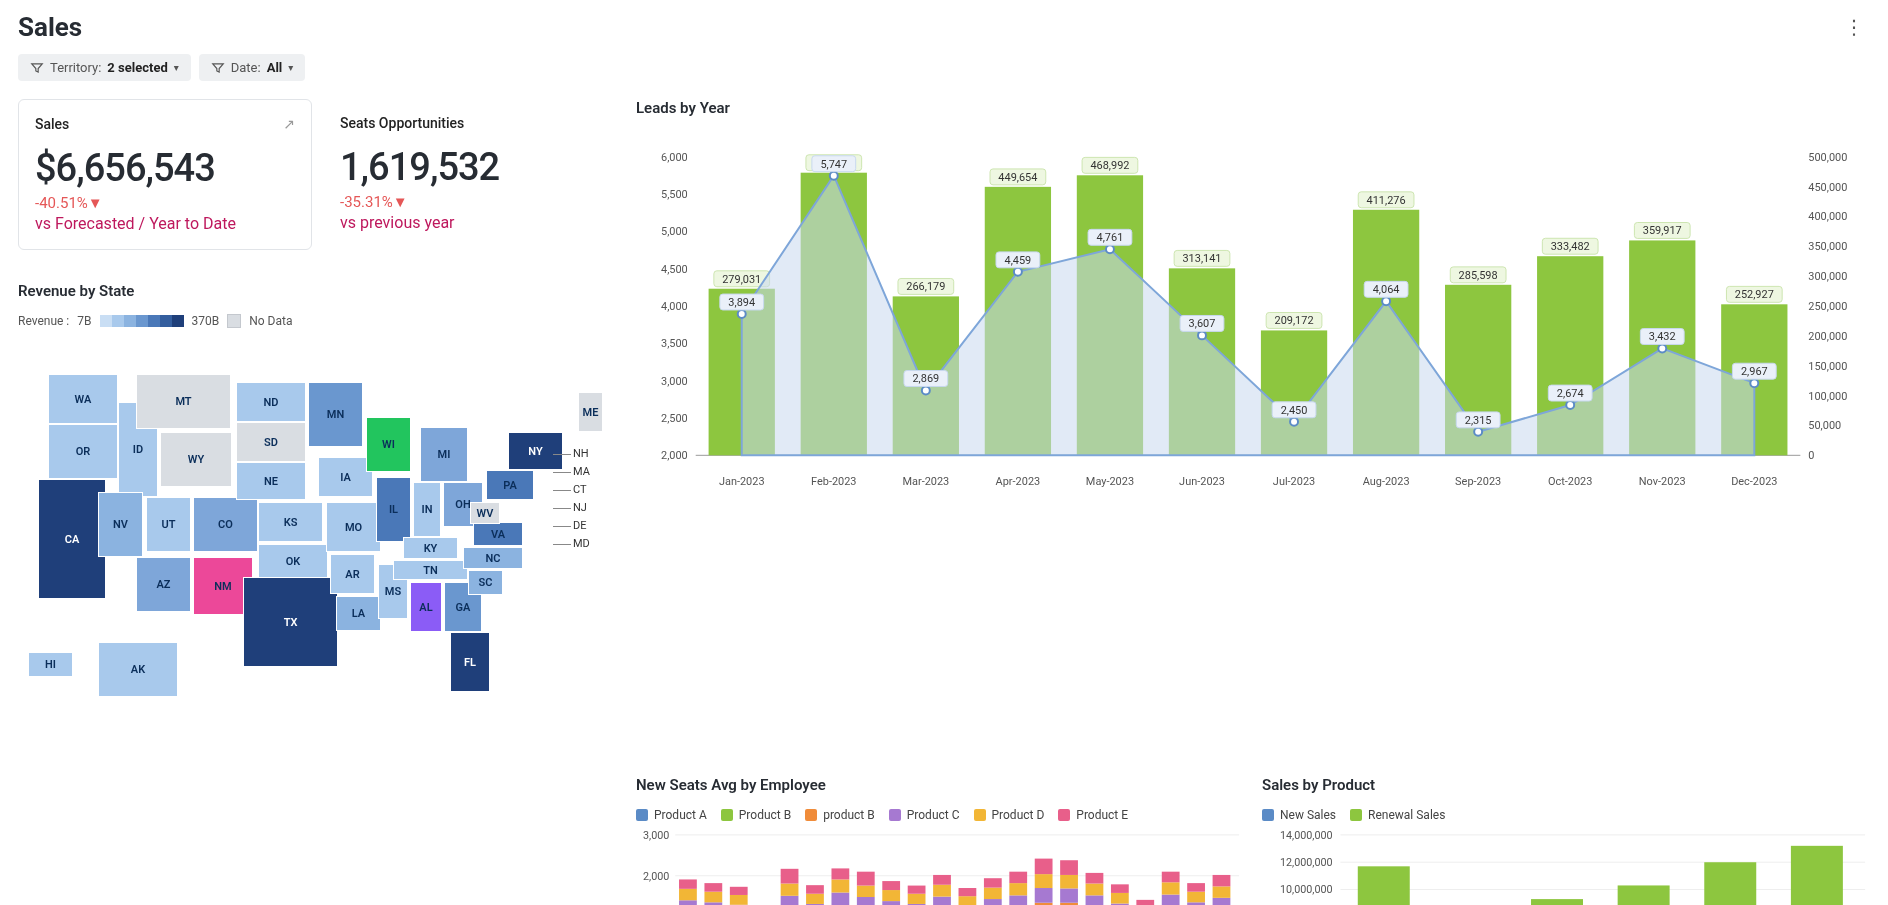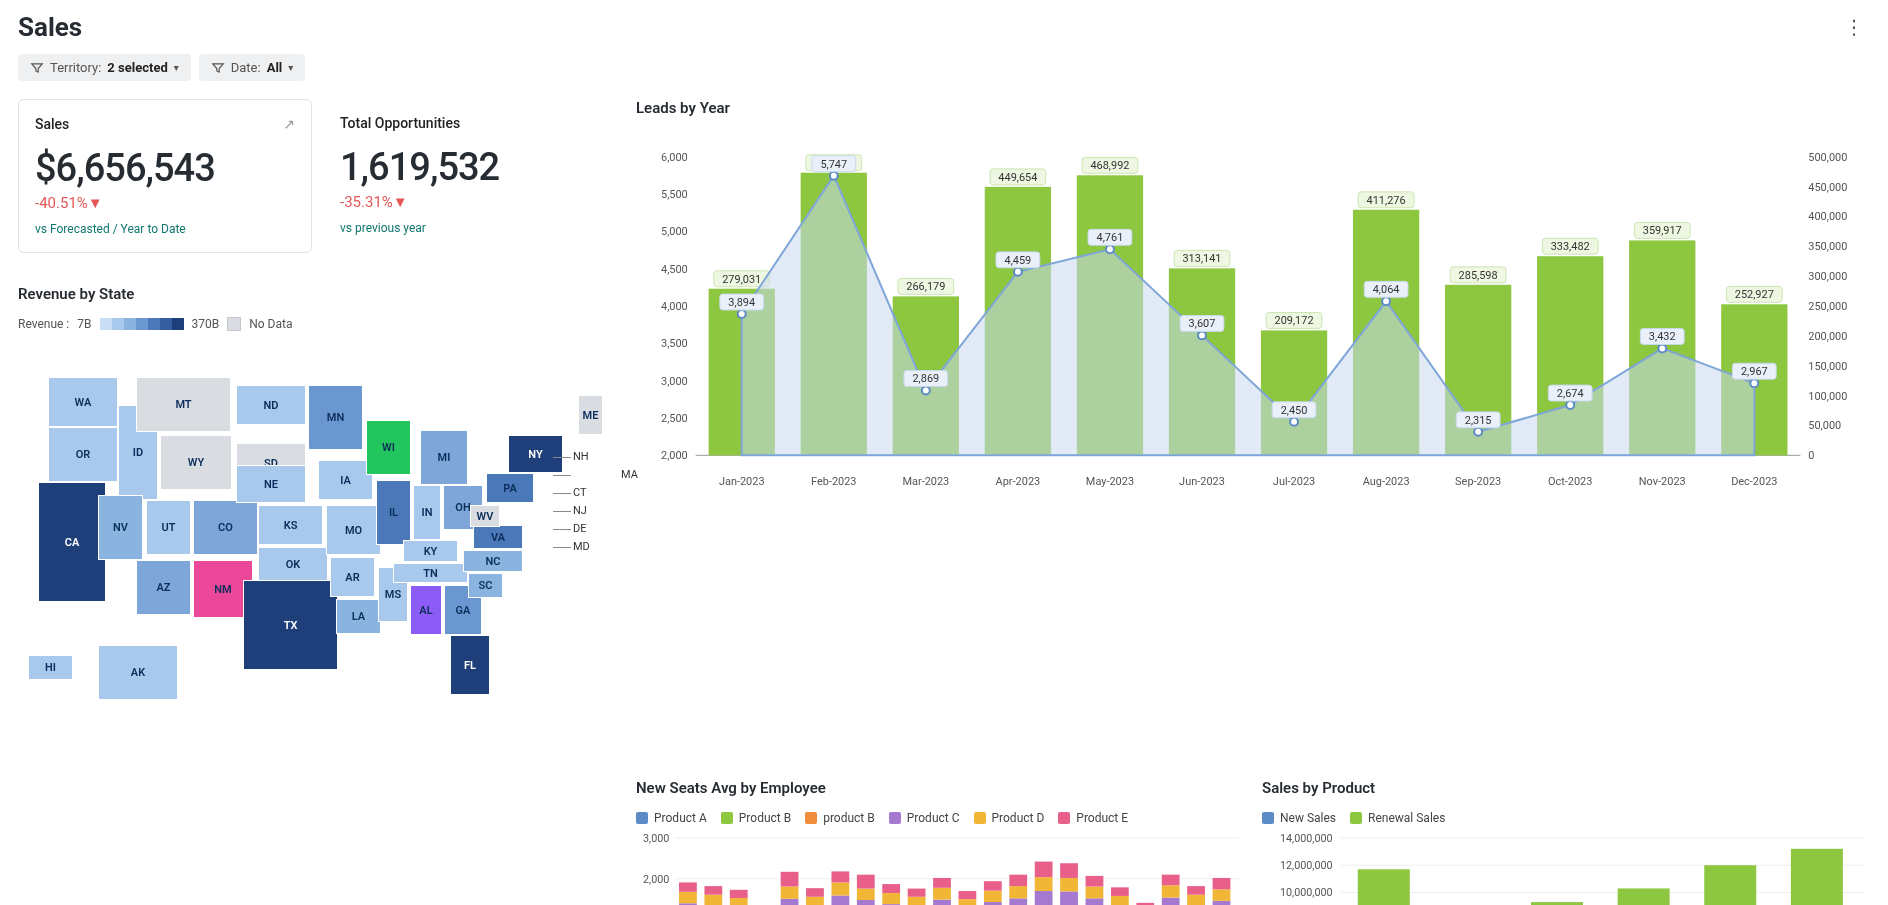--- a/index.html
+++ b/index.html
@@ -12,21 +12,21 @@
   .filter .fname{color:#555}
   .filter .fval{font-weight:700;color:#222}
   .chev{font-size:10px;color:#555}
   .layout{display:grid;grid-template-columns:600px 1fr;gap:18px}
   .card{background:#fff;border:1px solid #e1e4e8;border-radius:6px;padding:16px}
   .kpis{display:grid;grid-template-columns:1fr 1fr;gap:12px;margin-bottom:16px}
   .kpi .h{display:flex;justify-content:space-between;align-items:center;font-size:14px;color:#222;font-weight:500;margin-bottom:14px}
   .arrow{color:#999;font-size:14px}
   .kpi .v{font-size:38px;font-weight:500;letter-spacing:-1px}
   .kpi .d{color:#e55757;font-size:15px;margin-top:4px}
-  .kpi .cap{color:#0f766e;font-size:12px;margin-top:10px}
+  .kpi .cap{color:#be185d;font-size:16px;margin-top:2px}
   .panel-title{font-size:15px;font-weight:600;margin-bottom:14px}
   .leads{height:370px}
   .row2 > :first-child{grid-column:1/2}
   .legend{display:flex;flex-wrap:wrap;gap:14px;font-size:12px;color:#444;margin-bottom:8px}
   .legend span{display:flex;align-items:center;gap:6px}
   .sw{width:12px;height:12px;border-radius:2px;display:inline-block}
   svg text{font-family:inherit}
   .tick{font-size:11px;fill:#555}
   .dlabel{font-size:11px;fill:#333}
   .dbox{fill:#eef7e1;stroke:#cde5b0;rx:3}
@@ -79,21 +79,21 @@
         <div class="h">
             <span>Sales</span>
             <span class="arrow">↗</span>
           </div>
         <div class="v">$6,656,543</div>
         <div class="d"><span>-40.51%</span><span>▼</span></div>
         <div class="cap">vs Forecasted / Year to Date</div>
       </div>
       <div class="card kpi" style="border:none">
         <div class="h">
-            <span>Total Opportunities</span>
+            <span>Seats Opportunities</span>
           </div>
         <div class="v">1,619,532</div>
         <div class="d"><span>-35.31%</span><span>▼</span></div>
         <div class="cap">vs previous year</div>
       </div>
     </div>
 
     <div class="card" style="border:none;padding-left:0">
       <div class="panel-title">Revenue by State</div>
       <div class="map-legend">
@@ -118,21 +118,21 @@
           <div class="state dark" style="left: 20px; top: 137px; width: 68px; height: 120px; background: rgb(31, 63, 122);">CA</div>
           <div class="state" style="left: 100px; top: 60px; width: 40px; height: 95px; background: rgb(168, 201, 236);">ID</div>
           <div class="state" style="left: 80px; top: 150px; width: 45px; height: 65px; background: rgb(139, 179, 224);">NV</div>
           <div class="state" style="left: 128px; top: 155px; width: 45px; height: 55px; background: rgb(168, 201, 236);">UT</div>
           <div class="state" style="left: 118px; top: 215px; width: 55px; height: 55px; background: rgb(126, 166, 217);">AZ</div>
           <div class="state" style="left: 118px; top: 32px; width: 95px; height: 55px; background: rgb(217, 221, 226);">MT</div>
           <div class="state" style="left: 142px; top: 90px; width: 72px; height: 55px; background: rgb(217, 221, 226);">WY</div>
           <div class="state" style="left: 175px; top: 155px; width: 65px; height: 55px; background: rgb(126, 166, 217);">CO</div>
           <div class="state" style="left: 175px; top: 215px; width: 60px; height: 58px; background: #ec4899;">NM</div>
           <div class="state" style="left: 218px; top: 40px; width: 70px; height: 40px; background: rgb(168, 201, 236);">ND</div>
-          <div class="state" style="left: 218px; top: 80px; width: 70px; height: 40px; background: rgb(217, 221, 226); margin-top: 18px;">SD</div>
+          <div class="state" style="left: 218px; top: 80px; width: 70px; height: 40px; background: rgb(217, 221, 226);">SD</div>
           <div class="state" style="left: 218px; top: 120px; width: 70px; height: 38px; background: rgb(168, 201, 236);">NE</div>
           <div class="state" style="left: 240px; top: 160px; width: 65px; height: 40px; background: rgb(168, 201, 236);">KS</div>
           <div class="state" style="left: 240px; top: 202px; width: 70px; height: 35px; background: rgb(168, 201, 236);">OK</div>
           <div class="state dark" style="left: 225px; top: 235px; width: 95px; height: 90px; background: rgb(31, 63, 122);">TX</div>
           <div class="state" style="left: 290px; top: 40px; width: 55px; height: 65px; background: rgb(106, 151, 207);">MN</div>
           <div class="state" style="left: 300px; top: 115px; width: 55px; height: 40px; background: rgb(168, 201, 236);">IA</div>
           <div class="state" style="left: 308px; top: 160px; width: 55px; height: 50px; background: rgb(168, 201, 236);">MO</div>
           <div class="state" style="left: 312px; top: 212px; width: 45px; height: 40px; background: rgb(168, 201, 236);">AR</div>
           <div class="state" style="left: 318px; top: 254px; width: 45px; height: 35px; background: rgb(139, 179, 224);">LA</div>
           <div class="state" style="left: 348px; top: 75px; width: 45px; height: 55px; background: #22c55e;">WI</div>
@@ -150,21 +150,21 @@
           <div class="state" style="left: 445px; top: 205px; width: 60px; height: 22px; background: rgb(139, 179, 224);">NC</div>
           <div class="state" style="left: 455px; top: 180px; width: 50px; height: 24px; background: rgb(74, 120, 184);">VA</div>
           <div class="state" style="left: 452px; top: 160px; width: 30px; height: 22px; background: rgb(217, 221, 226);">WV</div>
           <div class="state" style="left: 468px; top: 128px; width: 48px; height: 30px; background: rgb(74, 120, 184);">PA</div>
           <div class="state dark" style="left: 490px; top: 90px; width: 55px; height: 38px; background: rgb(31, 63, 122);">NY</div>
           <div class="state" style="left: 560px; top: 50px; width: 25px; height: 40px; background: rgb(217, 221, 226);">ME</div>
           <div class="state" style="left: 80px; top: 300px; width: 80px; height: 55px; background: rgb(168, 201, 236);">AK</div>
           <div class="state" style="left: 10px; top: 310px; width: 45px; height: 25px; background: rgb(168, 201, 236);">HI</div>
           <div style="position: absolute; left: 555px; top: 105px; font-size: 11px; color: rgb(51, 51, 51);">NH</div>
           <div style="position: absolute; left: 535px; top: 112px; width: 18px; height: 1px; background: rgb(136, 136, 136);"></div>
-          <div style="position: absolute; left: 555px; top: 123px; font-size: 11px; color: rgb(51, 51, 51); margin-left: 48px;">MA</div>
+          <div style="position: absolute; left: 555px; top: 123px; font-size: 11px; color: rgb(51, 51, 51);">MA</div>
           <div style="position: absolute; left: 535px; top: 130px; width: 18px; height: 1px; background: rgb(136, 136, 136);"></div>
           <div style="position: absolute; left: 555px; top: 141px; font-size: 11px; color: rgb(51, 51, 51);">CT</div>
           <div style="position: absolute; left: 535px; top: 148px; width: 18px; height: 1px; background: rgb(136, 136, 136);"></div>
           <div style="position: absolute; left: 555px; top: 159px; font-size: 11px; color: rgb(51, 51, 51);">NJ</div>
           <div style="position: absolute; left: 535px; top: 166px; width: 18px; height: 1px; background: rgb(136, 136, 136);"></div>
           <div style="position: absolute; left: 555px; top: 177px; font-size: 11px; color: rgb(51, 51, 51);">DE</div>
           <div style="position: absolute; left: 535px; top: 184px; width: 18px; height: 1px; background: rgb(136, 136, 136);"></div>
           <div style="position: absolute; left: 555px; top: 195px; font-size: 11px; color: rgb(51, 51, 51);">MD</div>
           <div style="position: absolute; left: 535px; top: 202px; width: 18px; height: 1px; background: rgb(136, 136, 136);"></div>
         </div>

